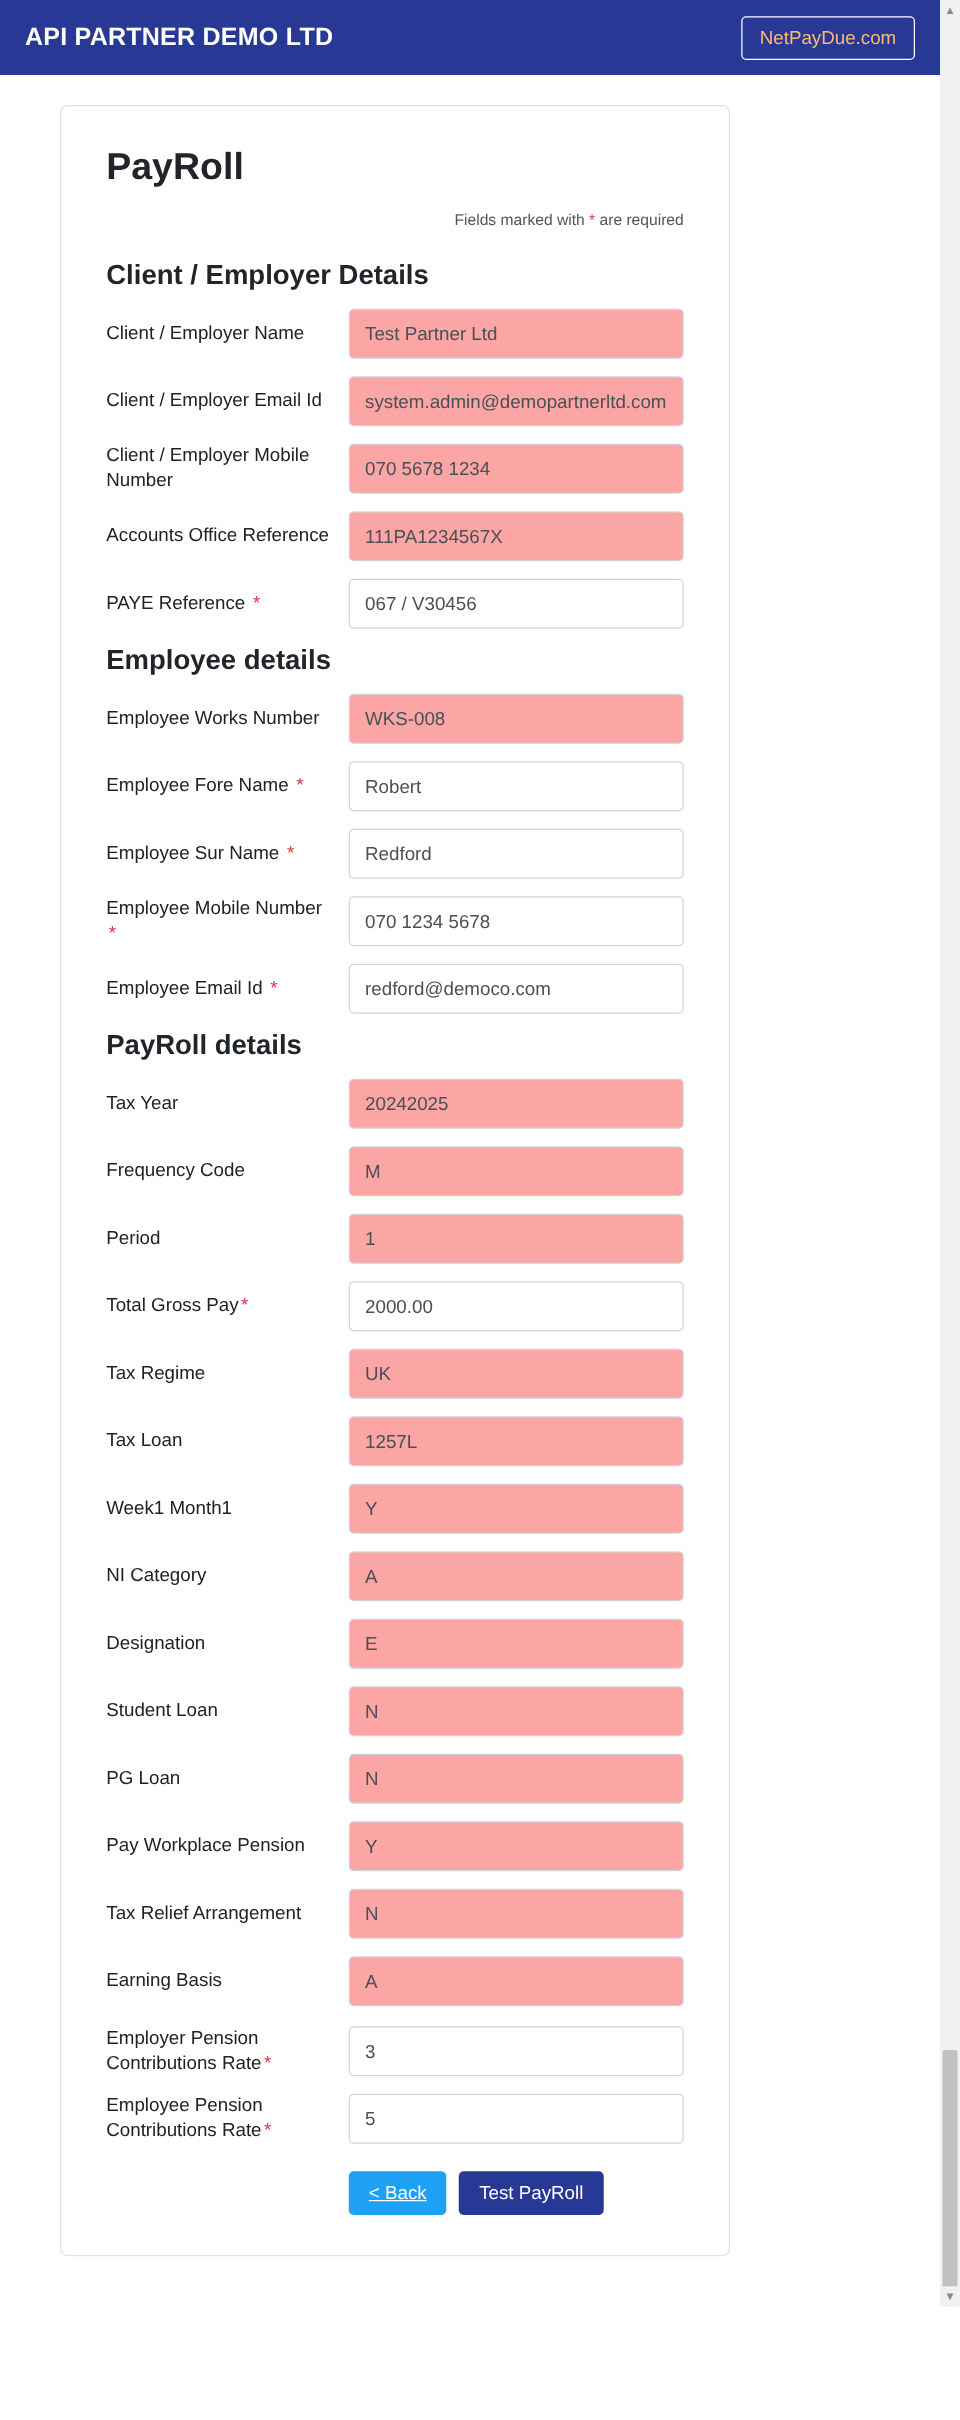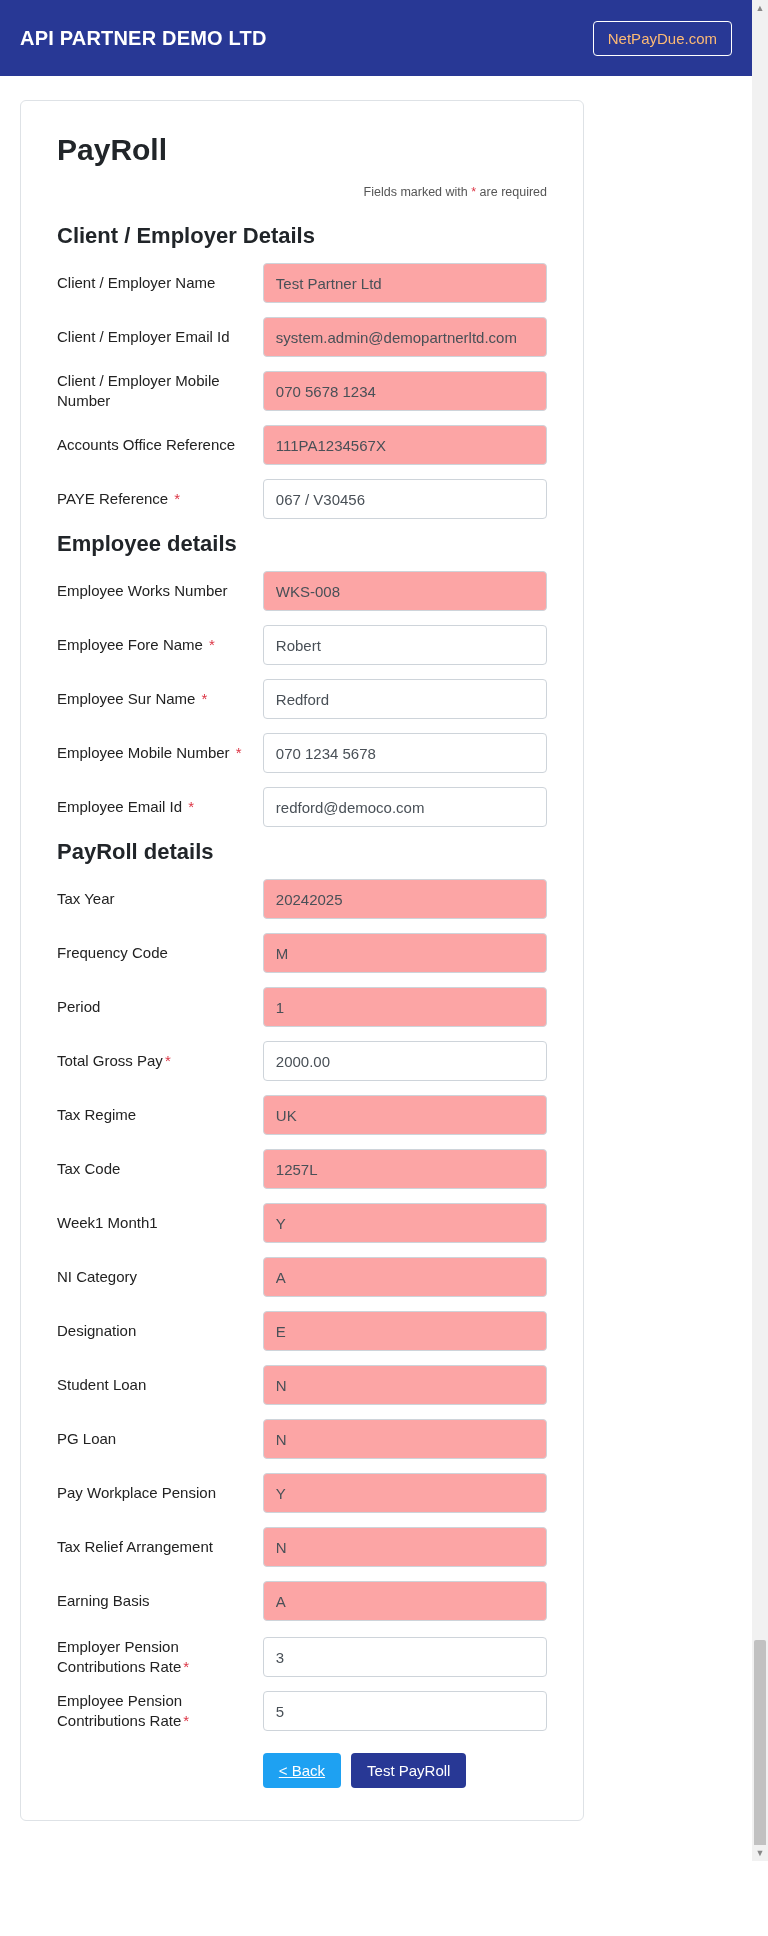--- a/index.html
+++ b/index.html
@@ -38,21 +38,21 @@
   .scrollbar-thumb {
     position: absolute;
     left: 2px;
     width: 12px;
     background: #c1c1c1;
     border-radius: 2px;
   }
   .topbar {
     background: #283895;
     color: #fff;
-    height: 76px;
+    height: 60px;
     display: flex;
     align-items: center;
     justify-content: space-between;
     padding: 0 20px 0 20px;
     width: 752px;
   }
   .topbar .brand {
     font-weight: 700;
     font-size: 20px;
     letter-spacing: 0.2px;
@@ -61,21 +61,21 @@
     border: 1px solid #fff;
     background: transparent;
     color: #fdba74;
     padding: 8px 14px;
     border-radius: 4px;
     font-size: 15px;
     cursor: pointer;
   }
   .page {
     width: 616px;
-    padding: 24px 32px 40px 20px;
+    padding: 24px 32px 40px 48px;
   }
   .card {
     border: 1px solid #dee2e6;
     border-radius: 6px;
     padding: 32px 36px 32px 36px;
   }
   h1.title {
     font-size: 30px;
     font-weight: 700;
     margin-bottom: 18px;
@@ -222,21 +222,21 @@
       </div>
       <div class="form-row">
         <div class="form-label"><span>Total Gross Pay</span><span class="ast">*</span></div>
         <div class="form-field"><input class="input" value="2000.00" style=""></div>
       </div>
       <div class="form-row">
         <div class="form-label">Tax Regime</div>
         <div class="form-field"><input class="input readonly" readonly="" value="UK" style=""></div>
       </div>
       <div class="form-row">
-        <div class="form-label">Tax Code</div>
+        <div class="form-label">Tax Loan</div>
         <div class="form-field"><input class="input readonly" readonly="" value="1257L" style=""></div>
       </div>
       <div class="form-row">
         <div class="form-label">Week1 Month1</div>
         <div class="form-field"><input class="input readonly" readonly="" value="Y" style=""></div>
       </div>
       <div class="form-row">
         <div class="form-label">NI Category</div>
         <div class="form-field"><input class="input readonly" readonly="" value="A" style=""></div>
       </div>

